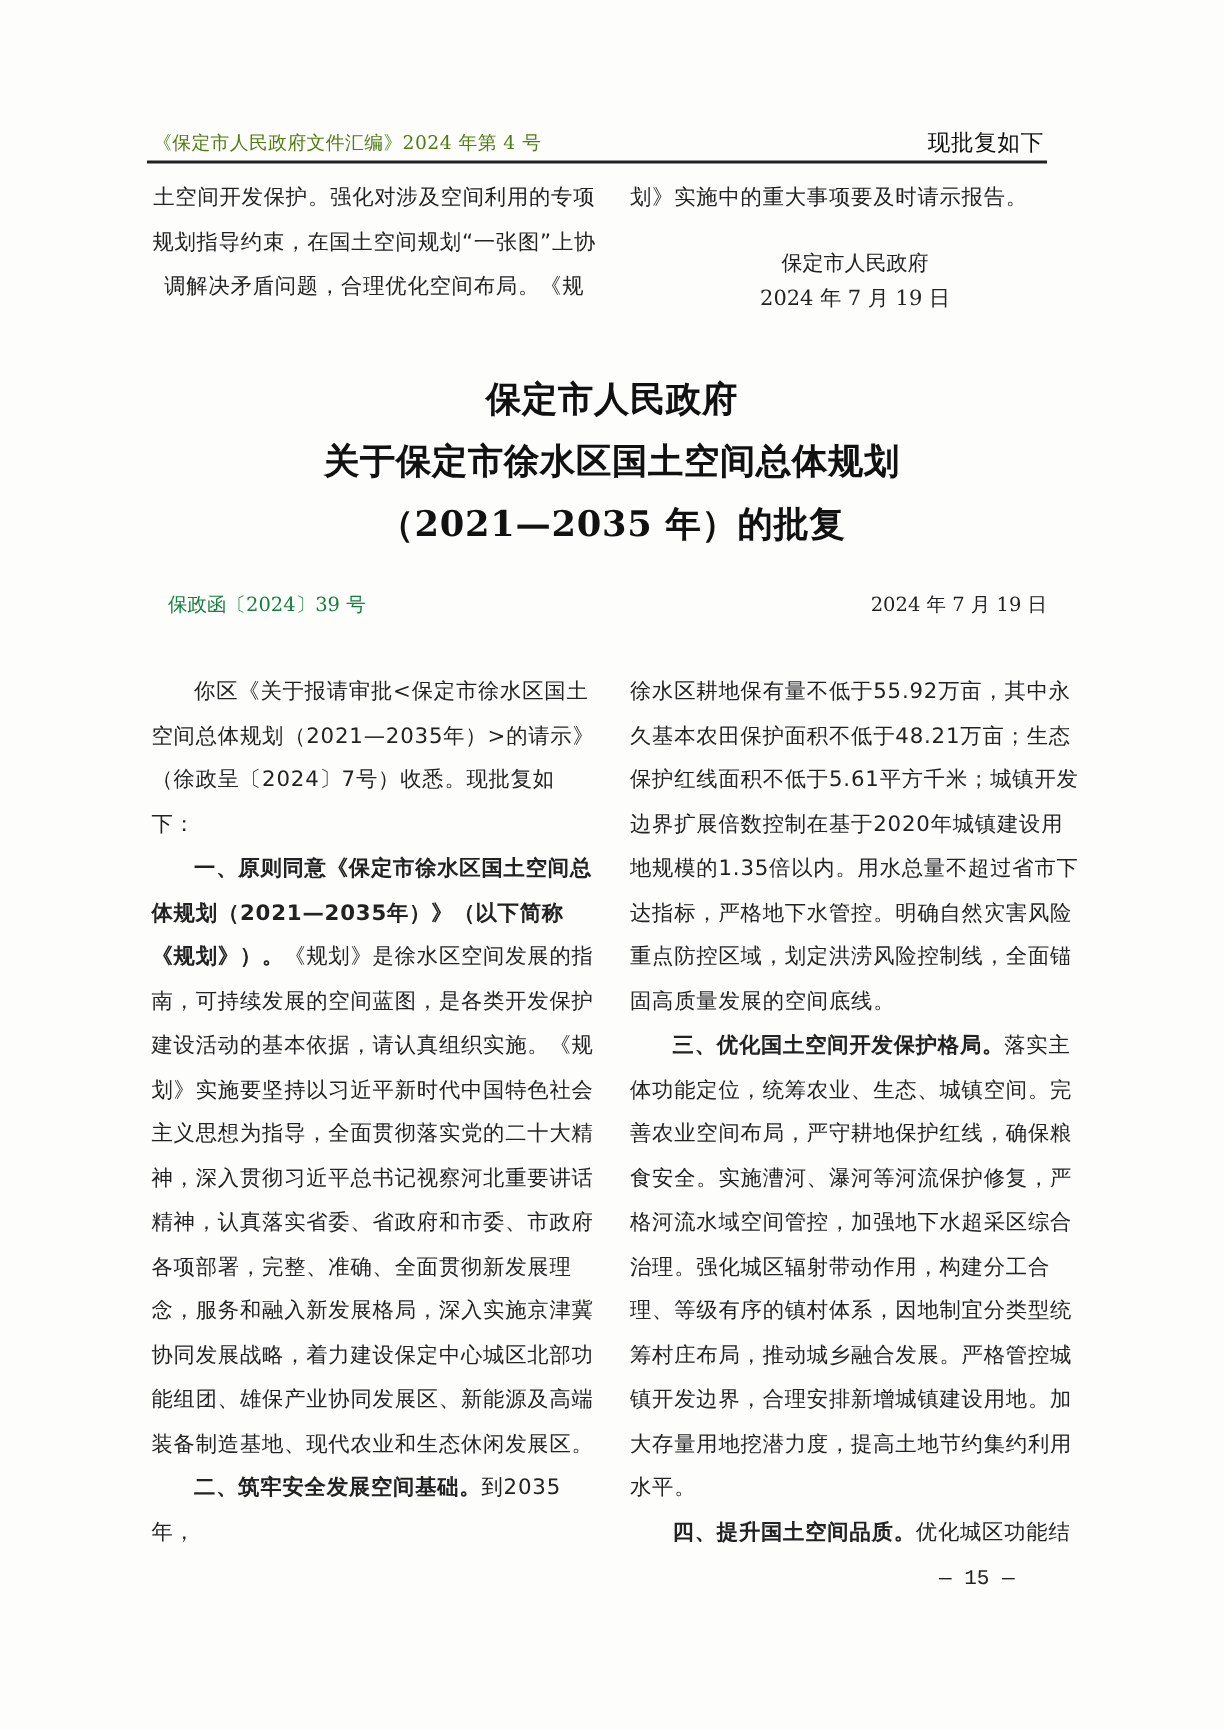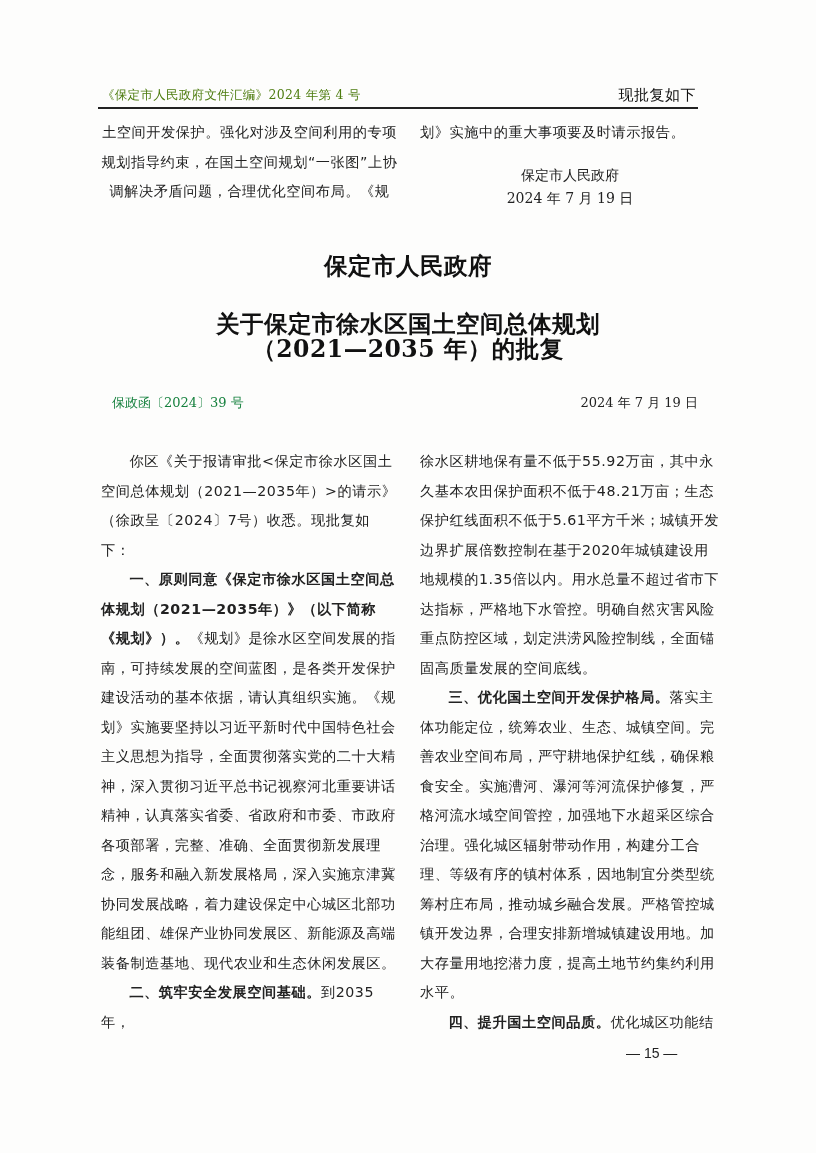--- a/index.html
+++ b/index.html
@@ -29,32 +29,32 @@
       position: absolute; left: 470px; width: 200px; text-align: center; font-family: "DejaVu Serif", serif;
       font-size: 14px; color: #222;
     }
     .signoff-org { top: 167px; }
     .signoff-date { top: 190px; }
     .title {
       position: absolute; left: 0; width: 816px; text-align: center; font-family: "DejaVu Serif", serif;
       font-weight: bold; font-size: 23.5px; color: #111; letter-spacing: 0.5px;
     }
     .title-1 { top: 250px; }
-    .title-2 { top: 308px; }
+    .title-2 { top: 291px; }
     .title-3 { top: 333px; }
     .docno {
       position: absolute; left: 112px; top: 394px; font-family: "DejaVu Serif", serif; font-size: 13px; color: #15803d;
     }
     .docdate {
       position: absolute; right: 118px; top: 394px; font-family: "DejaVu Serif", serif; font-size: 13px; color: #222;
     }
     .body-left { top: 447px; }
     .body-right { top: 447px; }
     .pagenum {
-      position: absolute; left: 626px; top: 1045px; font-family: Liberation Sans, sans-serif; font-size: 14px; color: #222;
+      position: absolute; left: 626px; top: 1045px; font-family: Liberation Mono, monospace; font-size: 14px; color: #222;
     }
   </style>
 </head>
 <body>
 
 <div>
   <div class="header-left">《保定市人民政府文件汇编》2024 年第 4 号</div>
   <div class="header-right">现批复如下</div>
   <div class="header-rule"></div>
 </div>

